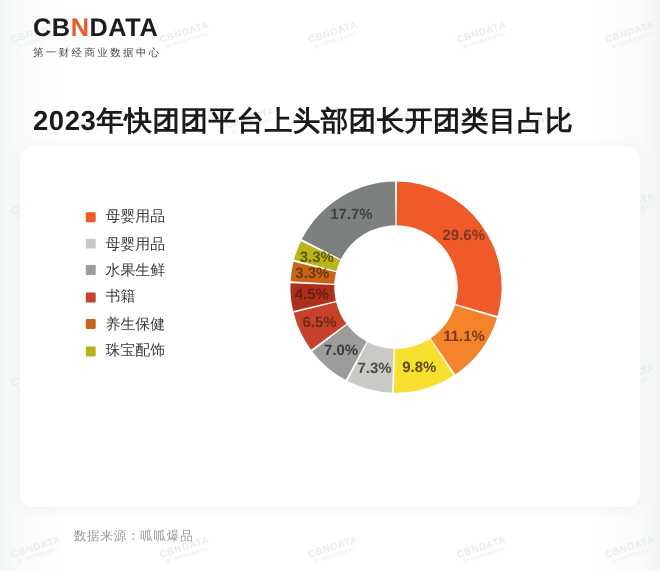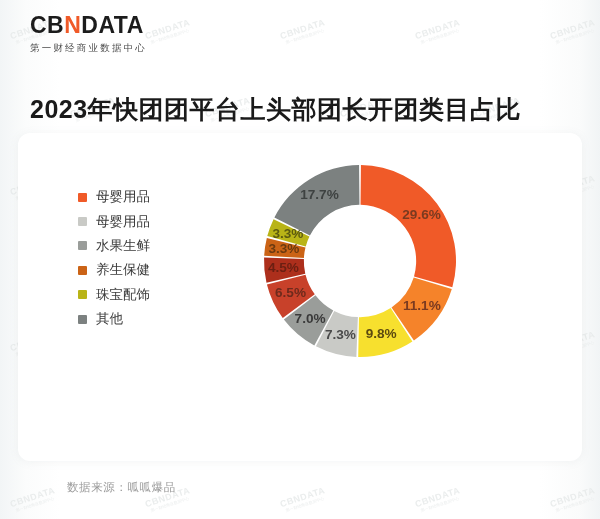--- a/index.html
+++ b/index.html
@@ -147,30 +147,30 @@
       </div>
       <div class="legend-item">
         <span class="legend-swatch" style="background: rgb(201, 202, 198);"></span>
         <span class="legend-label">母婴用品</span>
       </div>
       <div class="legend-item">
         <span class="legend-swatch" style="background: rgb(154, 157, 154);"></span>
         <span class="legend-label">水果生鲜</span>
       </div>
       <div class="legend-item">
+        <span class="legend-swatch" style="background: rgb(200, 65, 42);"></span>
+        <span class="legend-label">书籍</span>
+      </div>
+      <div class="legend-item">
         <span class="legend-swatch" style="background: rgb(203, 99, 22);"></span>
         <span class="legend-label">养生保健</span>
       </div>
       <div class="legend-item">
         <span class="legend-swatch" style="background: rgb(185, 180, 23);"></span>
         <span class="legend-label">珠宝配饰</span>
-      </div>
-      <div class="legend-item">
-        <span class="legend-swatch" style="background: rgb(124, 129, 128);"></span>
-        <span class="legend-label">其他</span>
       </div>
     </div>
 
   <div class="donut-wrap">
     <svg class="donut-svg" id="donut" viewBox="0 0 240 240" width="240" height="240">
         <path d="M 120.9215196923904 24.004423010971294 A 96 96 0 0 1 212.32553763584167 146.30579974554632 L 174.01043951696738 135.3888928511446 A 56.16 56.16 0 0 0 120.53908902004838 63.84258746141821 Z" fill="#f05a28"></path>
         <text x="181.57917750030845" y="73.97775237316733" class="slice-label" fill="#7a3a20">29.6%</text>
         <path d="M 211.8035190829998 148.0733660963072 A 96 96 0 0 1 173.92725857029666 199.42197921918319 L 151.54744626362356 166.46185784322216 A 56.16 56.16 0 0 0 173.7050586635549 136.4229191663397 Z" fill="#f5832a"></path>
         <text x="181.86683994317744" y="165.634816682937" class="slice-label" fill="#7a3a20">11.1%</text>
         <path d="M 172.39262155889955 200.44260815131452 A 96 96 0 0 1 118.21001315140848 215.98331077370622 L 118.95285769357396 176.15023680261814 A 56.16 56.16 0 0 0 150.64968361195622 167.058925768519 Z" fill="#f7e02e"></path>

